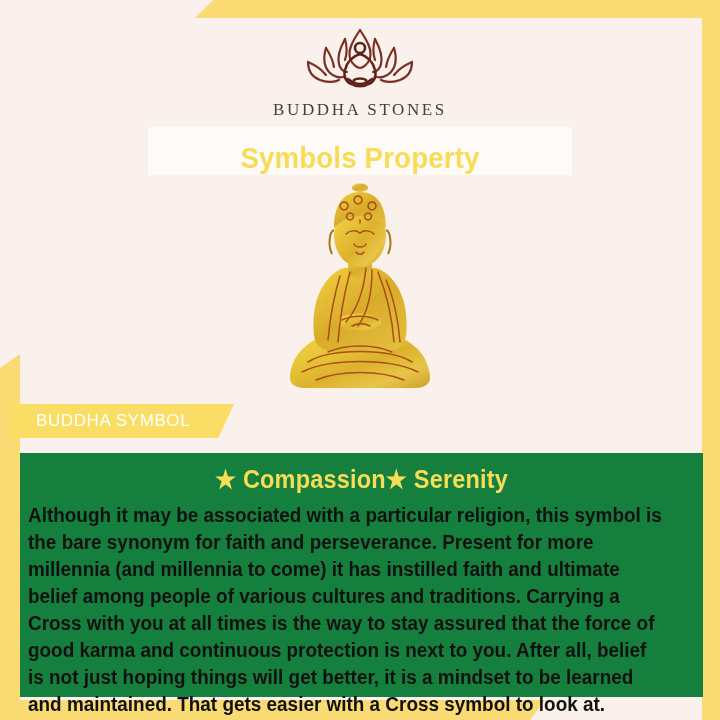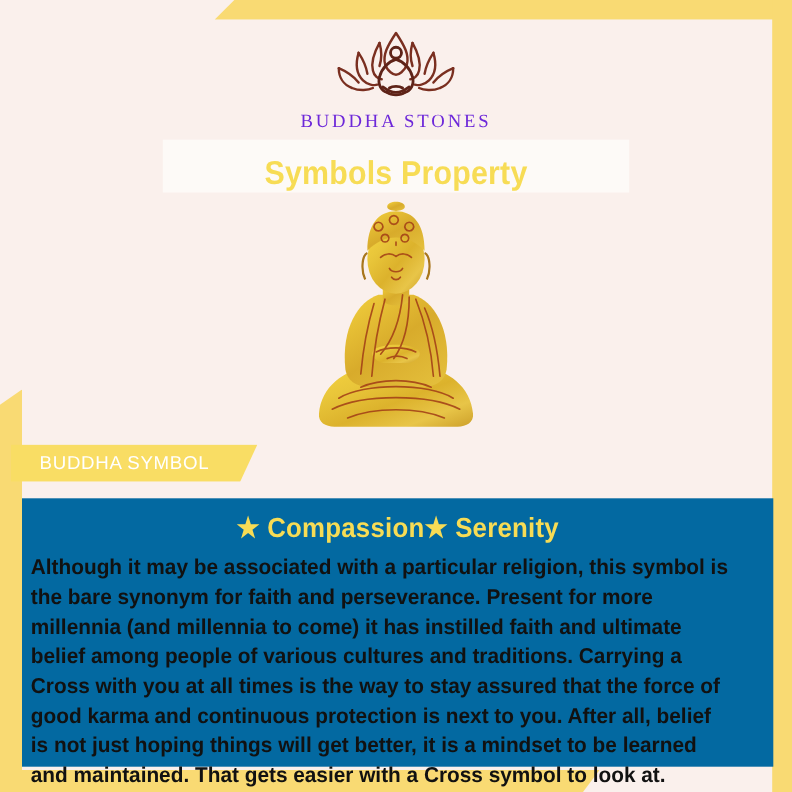--- a/index.html
+++ b/index.html
@@ -69,21 +69,21 @@
   }
   .logo-mark {
     display: block;
     margin: 0 auto;
   }
   .logo-word {
     margin-top: 4px;
     font-family: "Liberation Serif", serif;
     font-size: 17px;
     letter-spacing: 2.6px;
-    color: #6d28d9;
+    color: #404040;
     font-weight: 400;
   }
 
   
   .title-banner {
     position: absolute;
     left: 148px;
     top: 127px;
     width: 424px;
     height: 48px;
@@ -131,21 +131,21 @@
     font-weight: 400;
   }
 
   
   .content-panel {
     position: absolute;
     left: 20px;
     top: 453px;
     width: 683px;
     height: 244px;
-    background: #0369a1;
+    background: #15803d;
   }
 
   .subhead {
     margin: 12px 0 0 0;
     text-align: center;
     font-family: "Liberation Sans Narrow", "Liberation Sans", sans-serif;
     font-weight: 700;
     font-size: 25px;
     color: #f7dc55;
     letter-spacing: 0.2px;

